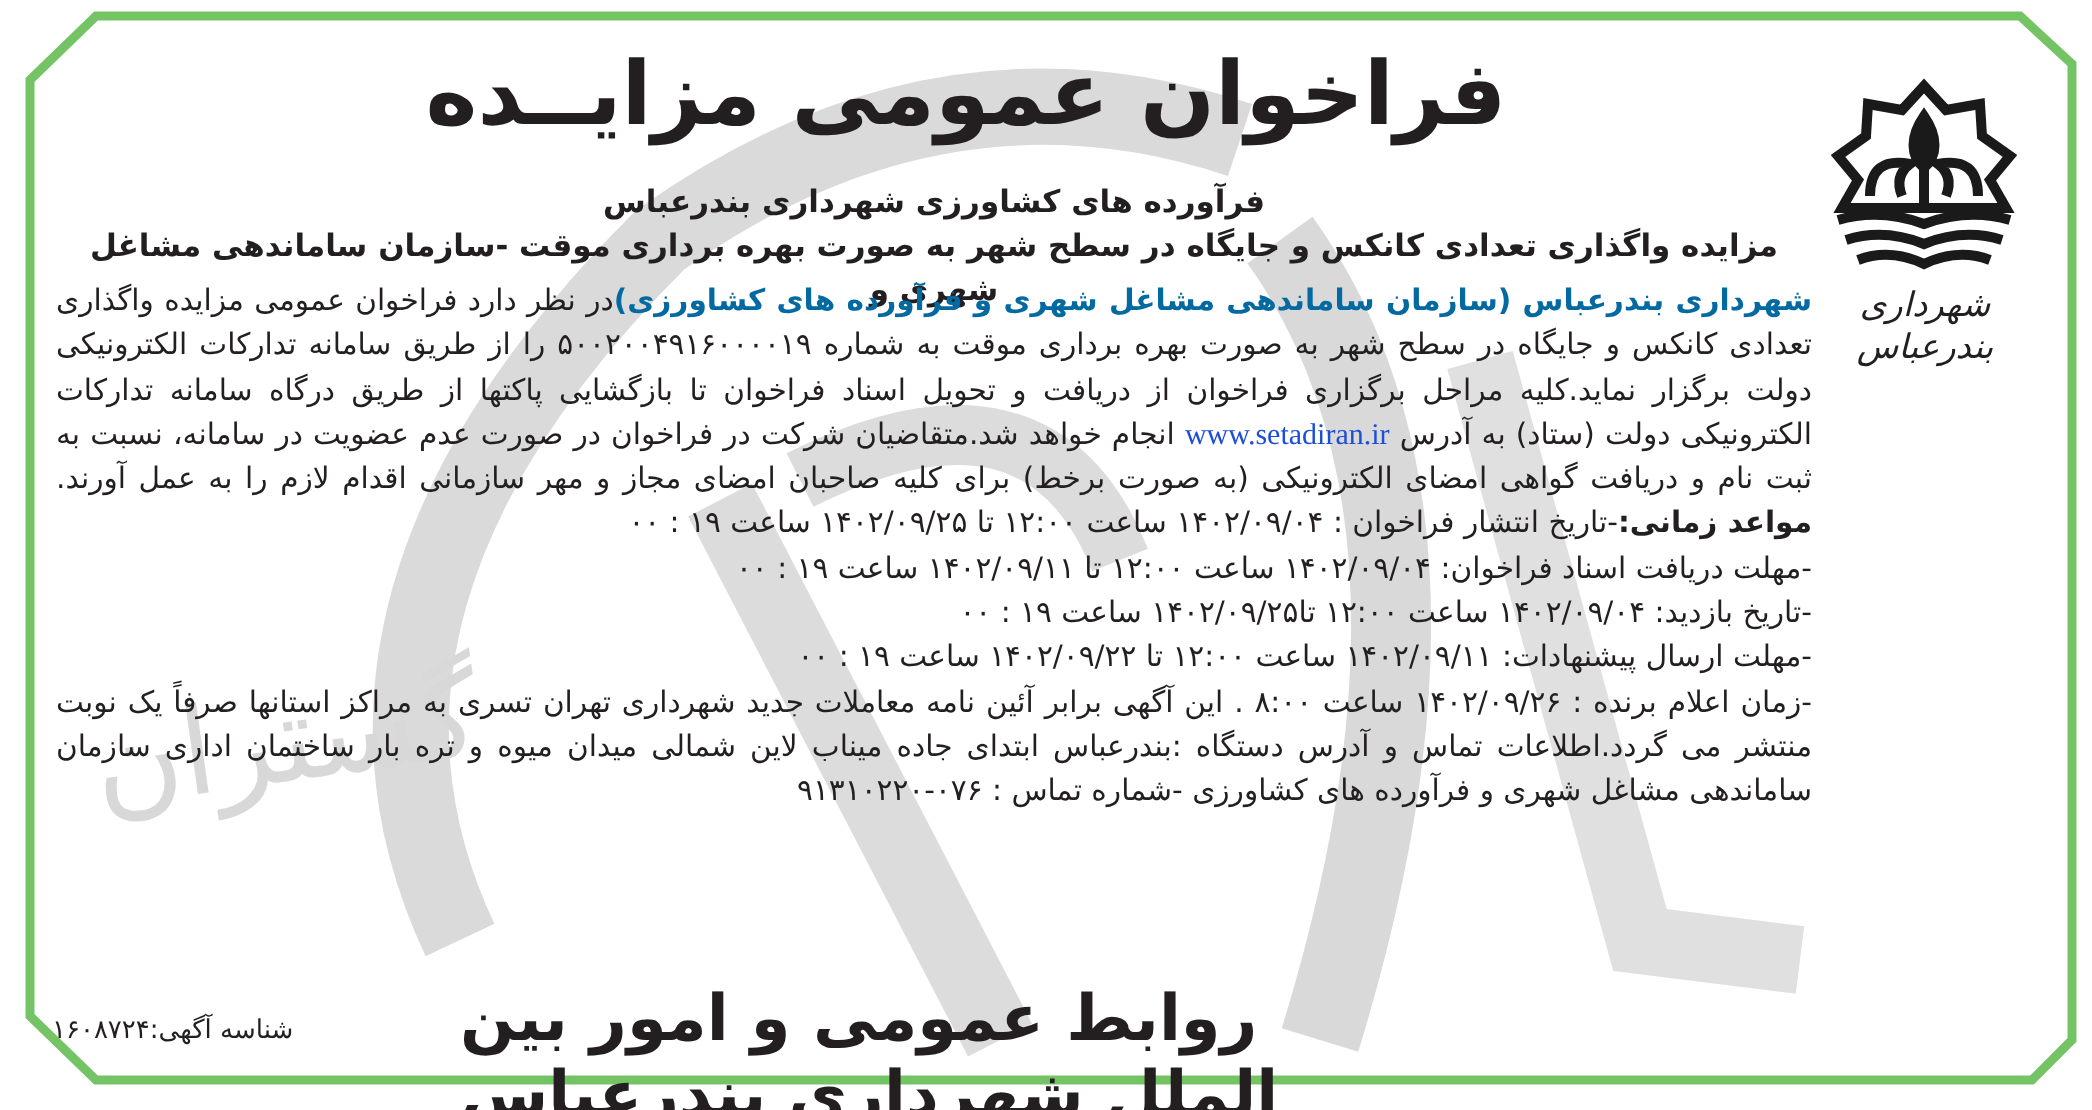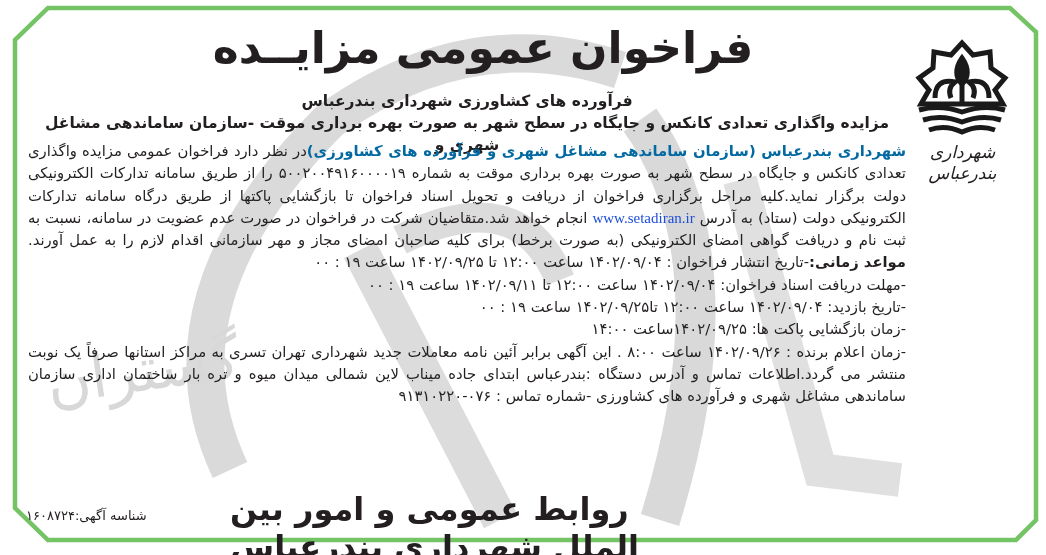--- a/index.html
+++ b/index.html
@@ -60,19 +60,19 @@
 
   <div class="body">
     <p>
       <span class="red">شهرداری بندرعباس (سازمان ساماندهی مشاغل شهری و فرآورده های کشاورزی)</span><span>در نظر دارد فراخوان عمومی مزایده واگذاری تعدادی کانکس و جایگاه در سطح شهر به صورت بهره برداری موقت  به شماره ۵۰۰۲۰۰۴۹۱۶۰۰۰۰۱۹ را از طریق سامانه تدارکات الکترونیکی دولت برگزار نماید.کلیه مراحل برگزاری فراخوان از دریافت و تحویل اسناد فراخوان تا بازگشایی پاکتها از طریق درگاه سامانه تدارکات الکترونیکی دولت (ستاد) به آدرس</span>
       <span class="link">www.setadiran.ir</span>
       <span>انجام خواهد شد.متقاضیان شرکت در فراخوان در صورت عدم عضویت در سامانه، نسبت به ثبت نام و دریافت گواهی امضای الکترونیکی (به صورت برخط) برای کلیه صاحبان امضای مجاز و مهر سازمانی اقدام لازم را به عمل آورند.</span>
       <span class="bold">مواعد زمانی:</span><span>-تاریخ انتشار فراخوان :</span> <span>۱۴۰۲/۰۹/۰۴ ساعت ۱۲:۰۰ تا ۱۴۰۲/۰۹/۲۵ ساعت ۱۹ : ۰۰</span>
     </p>
     <p><span>-مهلت دریافت اسناد فراخوان:</span> <span>۱۴۰۲/۰۹/۰۴ ساعت ۱۲:۰۰ تا ۱۴۰۲/۰۹/۱۱ ساعت ۱۹ : ۰۰</span></p>
     <p><span>-تاریخ بازدید:</span> <span>۱۴۰۲/۰۹/۰۴ ساعت ۱۲:۰۰ تا۱۴۰۲/۰۹/۲۵ ساعت ۱۹ : ۰۰</span></p>
-    <p><span>-زمان بازگشایی پاکت ها:</span> <span>۱۴۰۲/۰۹/۲۵ساعت ۱۴:۰۰</span></p>
+    <p><span>-مهلت ارسال پیشنهادات:</span> <span>۱۴۰۲/۰۹/۱۱ ساعت ۱۲:۰۰ تا ۱۴۰۲/۰۹/۲۲ ساعت ۱۹ : ۰۰</span></p>
     <p><span>-زمان اعلام برنده :</span> <span>۱۴۰۲/۰۹/۲۶ ساعت ۸:۰۰ .</span>  <span>این آگهی برابر آئین نامه معاملات جدید شهرداری تهران تسری به مراکز استانها صرفاً یک نوبت منتشر می گردد.</span><span>اطلاعات تماس و آدرس دستگاه :بندرعباس ابتدای جاده میناب لاین شمالی میدان میوه و تره بار ساختمان اداری سازمان ساماندهی مشاغل شهری و فرآورده های کشاورزی -شماره تماس :</span> <span>۰۷۶-۹۱۳۱۰۲۲۰</span></p>
   </div>
 </div>
 
 <div class="footer-title">روابط عمومی و امور بین الملل شهرداری بندرعباس</div>
 <div class="ad-id"><span>شناسه آگهی:</span><span>۱۶۰۸۷۲۴</span></div>
 
 </body></html>

